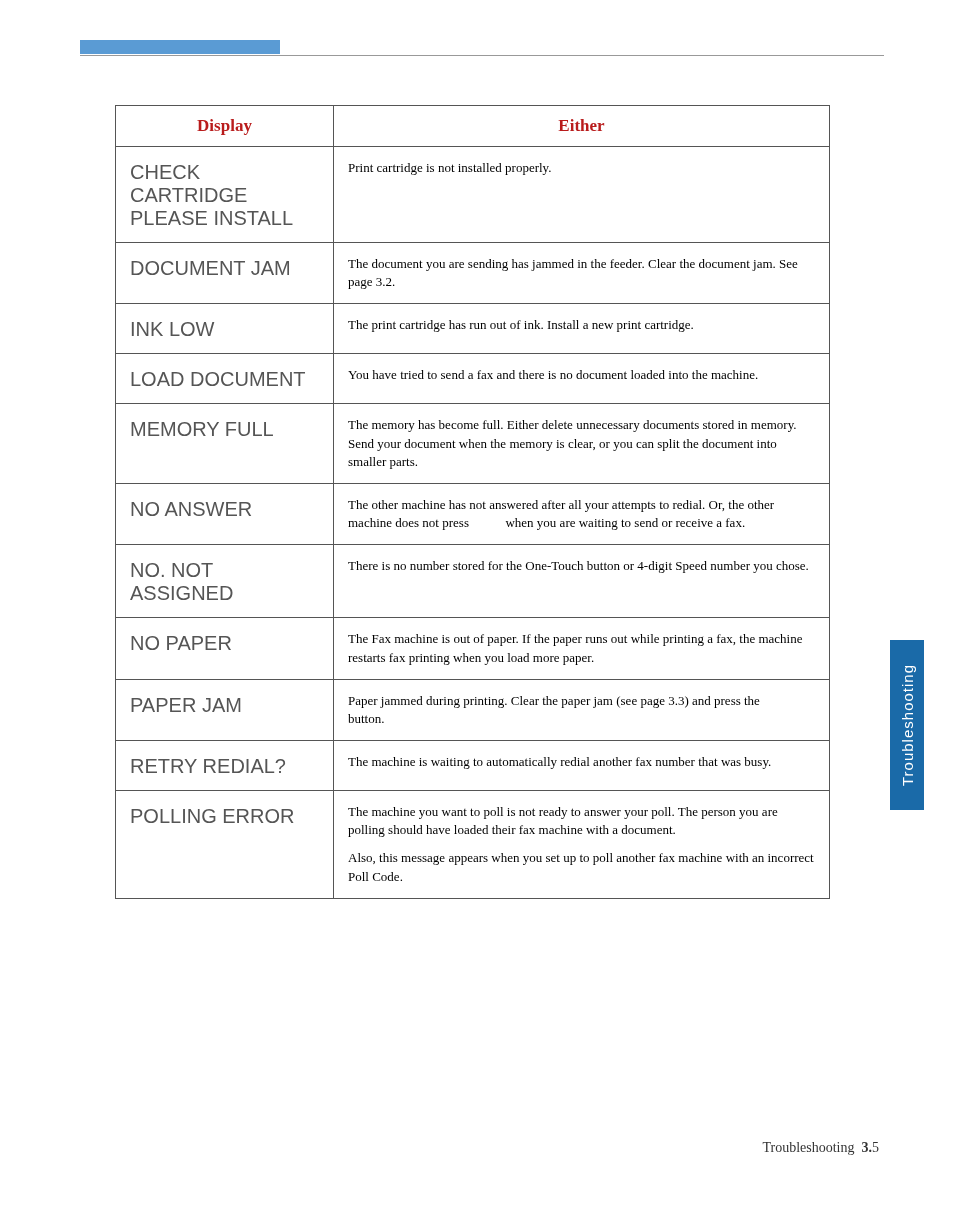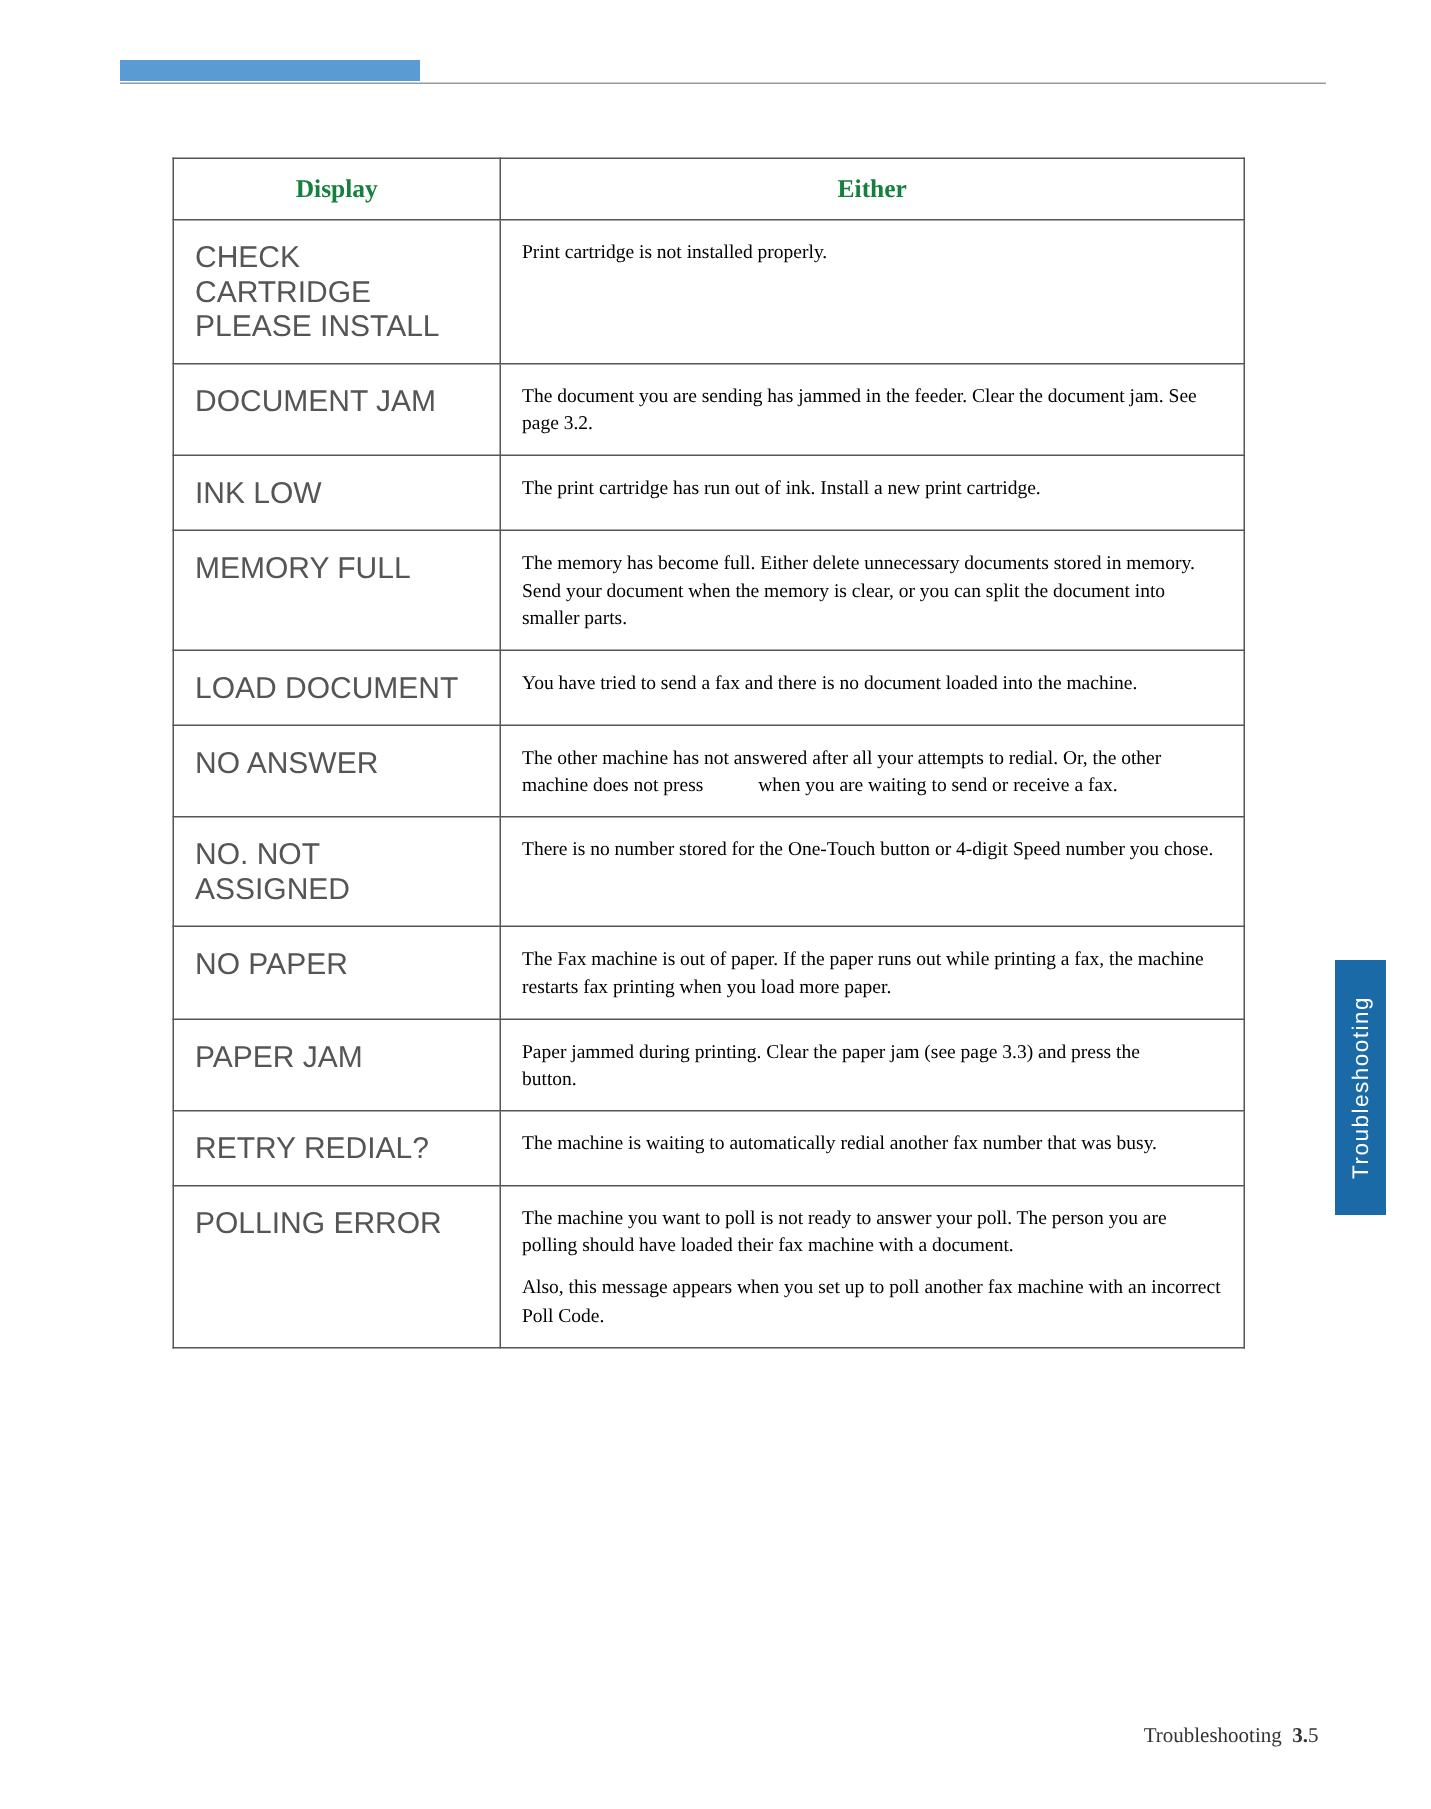--- a/index.html
+++ b/index.html
@@ -46,21 +46,21 @@
   th, td {
     border: 1px solid #555;
     padding: 12px 14px;
     vertical-align: top;
     text-align: left;
   }
   th {
     font-family: Georgia, serif;
     font-weight: bold;
     font-size: 17px;
-    color: #15803d;
+    color: #b91c1c;
     text-align: center;
     padding: 10px;
   }
   td.display {
     width: 218px;
     font-family: Arial, Helvetica, sans-serif;
     font-size: 20px;
     color: #555;
     vertical-align: top;
     padding-top: 14px;
@@ -86,21 +86,21 @@
   .side-tab span {
     color: #fff;
     font-family: Arial, sans-serif;
     font-size: 15px;
     letter-spacing: 1px;
     writing-mode: vertical-rl;
     transform: rotate(180deg);
   }
   .footer {
     position: absolute;
-    bottom: 40px;
+    bottom: 50px;
     right: 75px;
     font-family: Georgia, serif;
     font-size: 14px;
     color: #333;
   }
   .footer .pgnum { font-weight: bold; }
   .inline-gap { display: inline-block; width: 30px; }
 </style>
 </head>
 <body>
@@ -132,29 +132,29 @@
             <p>The document you are sending has jammed in the feeder. Clear the document jam. See page 3.2.</p>
           </td>
       </tr>
       <tr>
         <td class="display"><span>INK LOW</span></td>
         <td class="meaning">
             <p>The print cartridge has run out of ink. Install a new print cartridge.</p>
           </td>
       </tr>
       <tr>
+        <td class="display"><span>LOAD DOCUMENT</span></td>
+        <td class="meaning">
+            <p>You have tried to send a fax and there is no document loaded into the machine.</p>
+          </td>
+      </tr>
+      <tr>
         <td class="display"><span>MEMORY FULL</span></td>
         <td class="meaning">
             <p>The memory has become full. Either delete unnecessary documents stored in memory. Send your document when the memory is clear, or you can split the document into smaller parts.</p>
-          </td>
-      </tr>
-      <tr>
-        <td class="display"><span>LOAD DOCUMENT</span></td>
-        <td class="meaning">
-            <p>You have tried to send a fax and there is no document loaded into the machine.</p>
           </td>
       </tr>
       <tr>
         <td class="display"><span>NO ANSWER</span></td>
         <td class="meaning">
             <p><span>The other machine has not answered after all your attempts to redial. Or, the other machine does not press </span><span class="inline-gap"></span><span> when you are waiting to send or receive a fax.</span></p>
           </td>
       </tr>
       <tr>
         <td class="display"><span>NO. NOT ASSIGNED</span></td>

